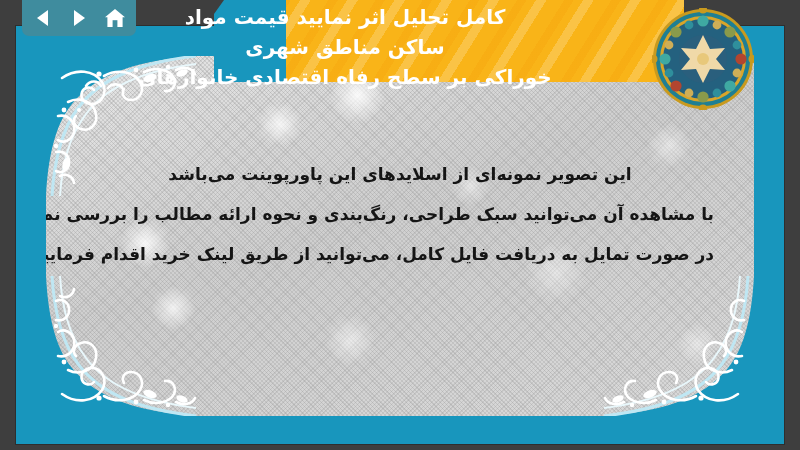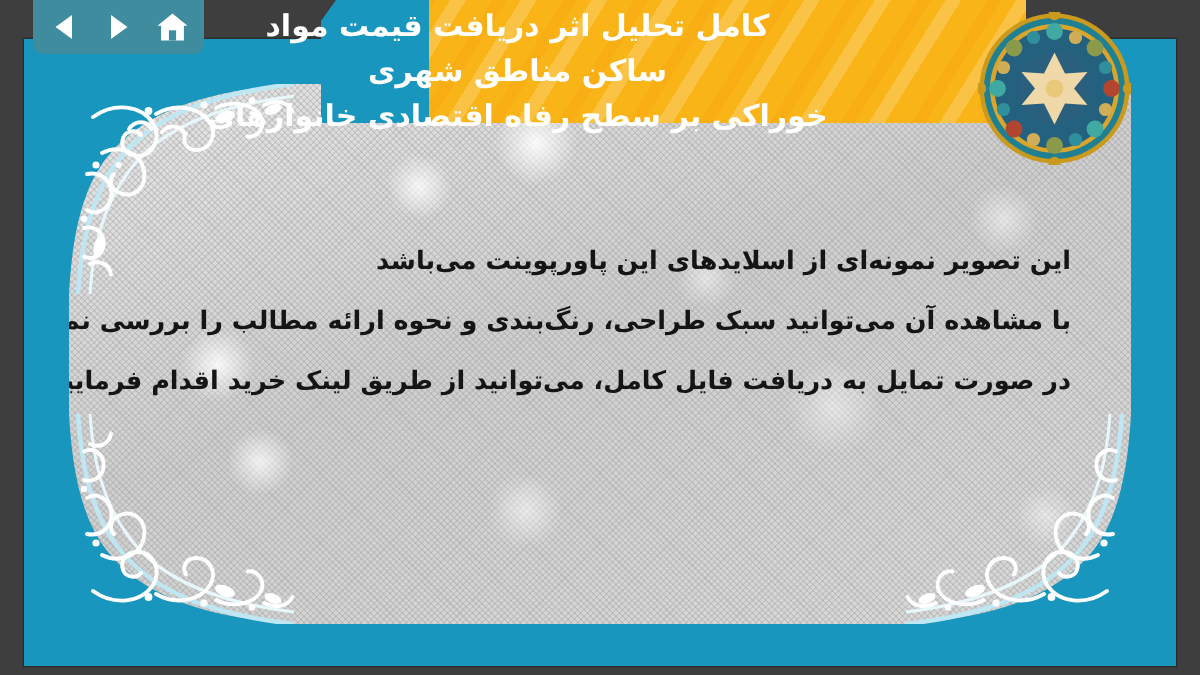--- a/index.html
+++ b/index.html
@@ -170,21 +170,21 @@
   }
   .medallion svg { display: block; }
 
   
   .body-copy {
     position: absolute;
     left: 40px;
     right: 40px;
     top: 98px;
     z-index: 20;
-    text-align: right;
+    text-align: center;
     direction: rtl;
   }
   .copy-line {
     color: #151515;
     font-size: 17px;
     font-weight: 700;
     line-height: 40px;
     white-space: nowrap;
   }
 </style>
@@ -314,21 +314,21 @@
 
     </div>
   </div>
 
   <div class="title-banner">
     <div class="banner-teal"></div>
     <div class="banner-orange"></div>
   </div>
 
   <div class="title-text">
-    <div class="title-line">کامل تحلیل اثر دریافت قیمت مواد</div>
+    <div class="title-line">کامل تحلیل اثر نمایید قیمت مواد</div>
     <div class="title-line">ساکن مناطق شهری</div>
     <div class="title-line">خوراکی بر سطح رفاه اقتصادی خانوارهای</div>
   </div>
 
   <div class="medallion">
     <svg width="102" height="102" viewBox="0 0 102 102" aria-hidden="true">
       <circle cx="51" cy="51" r="50" fill="#c99a1e"></circle>
       <circle cx="51" cy="51" r="47" fill="#1f7f93"></circle>
       <circle cx="51" cy="51" r="43" fill="#d9a52a"></circle>
       <circle cx="51" cy="51" r="40" fill="#24617f"></circle>

